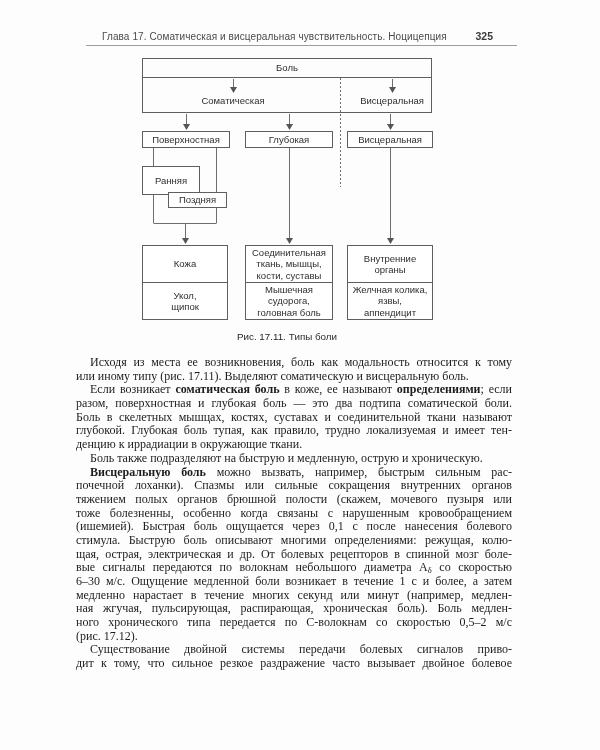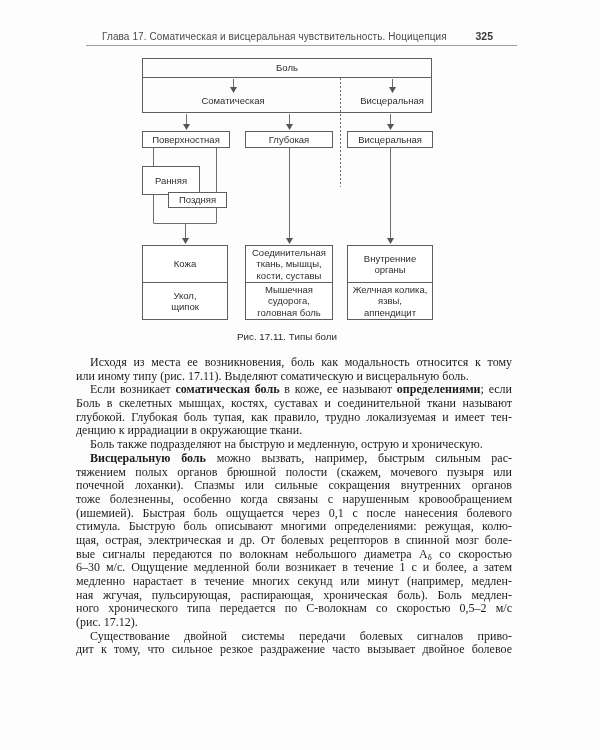--- a/index.html
+++ b/index.html
@@ -117,27 +117,28 @@
 
     <div class="caption">
       <span class="cap-b">Рис. 17.11.</span><span class="cap-rest">Типы боли</span>
     </div>
   </div>
 
   <div class="bodytext">
       <div class="bl ind"><span>Исходя из </span><span class="i">места ее возникновения</span><span>, боль как </span><span class="i">модальность</span><span> относится к тому</span></div>
       <div class="bl last"><span>или иному </span><span class="i">типу</span><span> (рис. 17.11). Выделяют </span><span class="i">соматическую</span><span> и </span><span class="i">висцеральную боль</span><span>.</span></div>
       <div class="bl ind"><span>Если возникает </span><span class="b">соматическая боль</span><span> в коже, ее называют </span><span class="b">определениями</span><span>; если</span></div>
+      <div class="bl"><span>разом, поверхностная и глубокая боль — это два подтипа соматической боли.</span></div>
       <div class="bl"><span>Боль в </span><span class="i">скелетных мышцах, костях, суставах и соединительной ткани</span><span> называют</span></div>
       <div class="bl"><span>глубокой. Глубокая боль тупая, как правило, трудно локализуемая и имеет тен-</span></div>
       <div class="bl last"><span>денцию к иррадиации в окружающие ткани.</span></div>
       <div class="bl ind last"><span>Боль также подразделяют на быструю и медленную, острую и хроническую.</span></div>
       <div class="bl ind"><span class="b">Висцеральную боль</span><span> можно вызвать, например, быстрым сильным рас-</span></div>
+      <div class="bl"><span>почечной лоханки). Спазмы или сильные сокращения внутренних органов</span></div>
       <div class="bl"><span>тяжением полых органов брюшной полости (скажем, мочевого пузыря или</span></div>
-      <div class="bl"><span>почечной лоханки). Спазмы или сильные сокращения внутренних органов</span></div>
       <div class="bl"><span>тоже болезненны, особенно когда связаны с нарушенным кровообращением</span></div>
       <div class="bl"><span>(ишемией). Быстрая боль ощущается через 0,1 с после нанесения болевого</span></div>
       <div class="bl"><span>стимула. Быструю боль описывают многими определениями: режущая, колю-</span></div>
       <div class="bl"><span>щая, острая, электрическая и др. От болевых рецепторов в спинной мозг боле-</span></div>
       <div class="bl"><span>вые сигналы передаются по волокнам небольшого диаметра A</span><span class="sub">δ</span><span> со скоростью</span></div>
       <div class="bl"><span>6–30 м/с. Ощущение медленной боли возникает в течение 1 с и более, а затем</span></div>
       <div class="bl"><span>медленно нарастает в течение многих секунд или минут (например, медлен-</span></div>
       <div class="bl"><span>ная жгучая, пульсирующая, распирающая, хроническая боль). Боль медлен-</span></div>
       <div class="bl"><span>ного хронического типа передается по С-волокнам со скоростью 0,5–2 м/с</span></div>
       <div class="bl last"><span>(рис. 17.12).</span></div>

